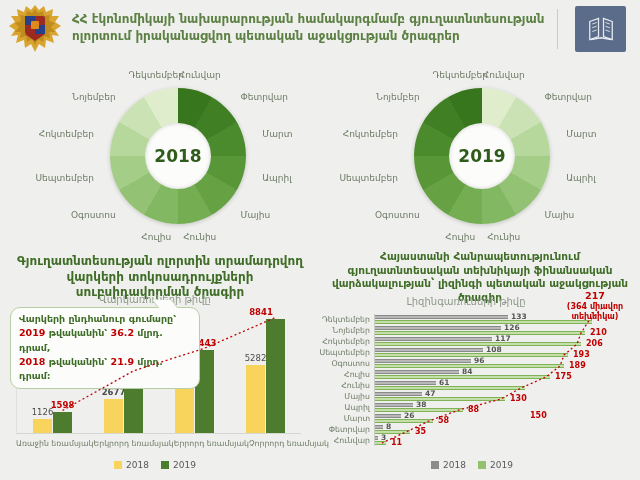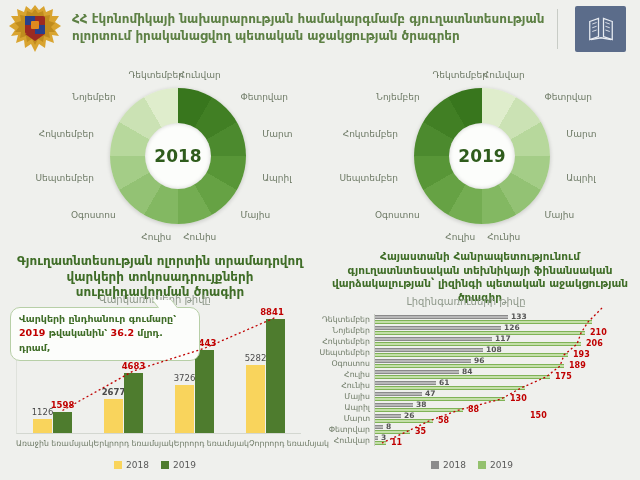--- a/index.html
+++ b/index.html
@@ -138,38 +138,44 @@
   <div class="abs chart-title loans-title">Վարկառուների թիվը</div>
   <div class="abs callout">
     <div class="callout-tail"></div>
     <div class="grn">Վարկերի ընդհանուր գումարը՝</div>
     <div>
       <span class="red">2019</span>
       <span class="grn">թվականին՝</span>
       <span class="red">36.2</span>
       <span class="grn">մլրդ. դրամ,</span>
     </div>
+    <div>
+      <span class="red">2018</span>
+      <span class="grn">թվականին՝</span>
+      <span class="red">21.9</span>
+      <span class="grn">մլրդ. դրամ:</span>
+    </div>
   </div>
   <div class="abs loans-plot">
       <div class="vbar" style="left: 16px; width: 19px; height: 14.4602px; background: rgb(249, 212, 92);"></div>
       <div class="vval vval-2018" style="left: 25.5px; bottom: 16.4602px;">1126</div>
       <div class="vbar" style="left: 36px; width: 19px; height: 20.5217px; background: rgb(78, 124, 46);"></div>
       <div class="vval vval-2019" style="left: 45.5px; bottom: 22.5217px;">1598</div>
       <div class="vbar" style="left: 87px; width: 19px; height: 34.3783px; background: rgb(249, 212, 92);"></div>
       <div class="vval vval-2018" style="left: 96.5px; bottom: 36.3783px; font-weight: bold;">2677</div>
       <div class="vbar" style="left: 107px; width: 19px; height: 60.1396px; background: rgb(78, 124, 46);"></div>
       <div class="vval vval-2019" style="left: 116.5px; bottom: 62.1396px;">4683</div>
       <div class="vbar" style="left: 158px; width: 19px; height: 47.8497px; background: rgb(249, 212, 92);"></div>
       <div class="vval vval-2018" style="left: 167.5px; bottom: 49.8497px;">3726</div>
       <div class="vbar" style="left: 178px; width: 19px; height: 82.7417px; background: rgb(78, 124, 46);"></div>
       <div class="vval vval-2019" style="left: 187.5px; bottom: 84.7417px;">6443</div>
       <div class="vbar" style="left: 229px; width: 19px; height: 67.832px; background: rgb(249, 212, 92);"></div>
       <div class="vval vval-2018" style="left: 238.5px; bottom: 69.832px;">5282</div>
       <div class="vbar" style="left: 249px; width: 19px; height: 113.537px; background: rgb(78, 124, 46);"></div>
-      <div class="vval vval-2019" style="left: 255px; bottom: 115.537px;">8841</div>
+      <div class="vval vval-2019" style="left: 244px; bottom: 115.537px;">8841</div>
       <svg class="trend">
         <polyline points="45.5,99.47831578947368 116.5,59.86042105263158 187.5,37.258315789473684 258.5,6.462947368421041" fill="none" stroke="#c00000" stroke-width="1.3" stroke-dasharray="2,2.6"></polyline>
       </svg>
     </div>
   <div class="abs loans-xlabels">
       <span>Առաջին եռամսյակ</span>
       <span>Երկրորդ եռամսյակ</span>
       <span>Երրորդ եռամսյակ</span>
       <span>Չորրորդ եռամսյակ</span>
     </div>
@@ -180,20 +186,24 @@
       </span>
       <span class="legend-item">
         <span class="legend-swatch" style="background: rgb(78, 124, 46);"></span>
         <span>2019</span>
       </span>
     </div>
 </div>
 
 <div class="abs leasing">
   <div class="abs chart-title leasing-title">Լիզինգառուների թիվը</div>
+  <div class="abs leasing-annot">
+    <div class="annot-val">217</div>
+    <div class="annot-note">(364 միավոր տեխնիկա)</div>
+  </div>
   <div class="abs leasing-rows">
       <div class="lrow">
         <span class="rlabel">Դեկտեմբեր</span>
         <div class="rbars">
           <div class="hbar hbar-gray" style="width: 133px;"></div>
           <span class="hval-gray" style="left: 136px;">133</span>
           <div class="hbar hbar-green" style="width: 217px;"></div>
         </div>
       </div>
       <div class="lrow">

